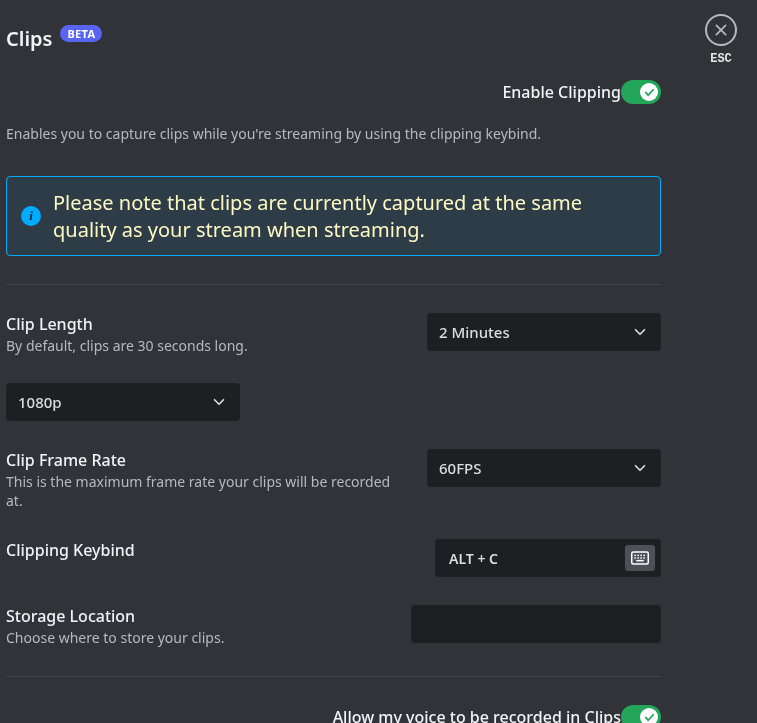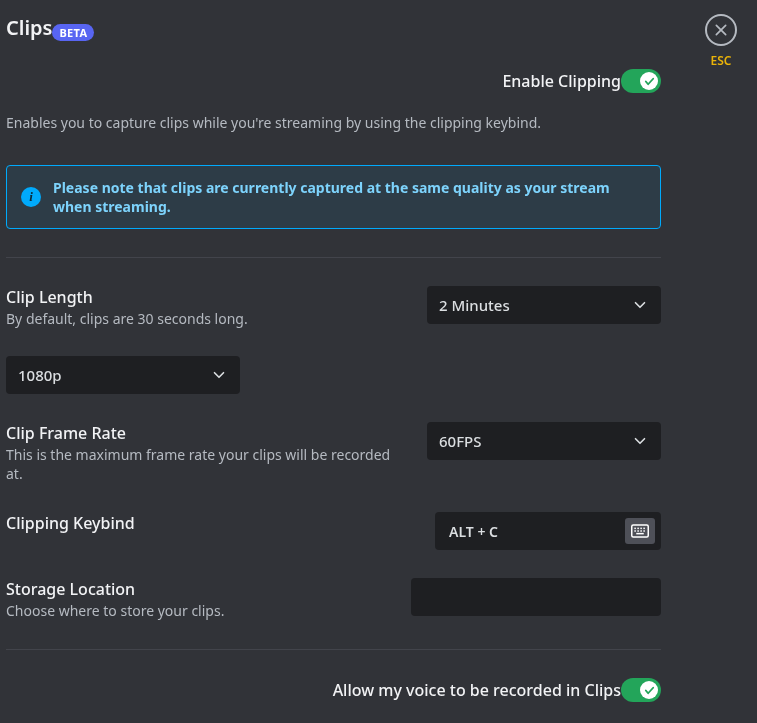--- a/index.html
+++ b/index.html
@@ -10,23 +10,23 @@
     width: 757px;
     height: 723px;
     overflow: hidden;
     position: relative;
   }
   .content {
     padding: 0 6px 6px 6px;
   }
   .header-row {
     display: flex;
-    align-items: flex-end;
-    gap: 0;
-    padding-top: 14px;
+    align-items: flex-start;
+    gap: 8px;
+    padding-top: 25px;
   }
   .page-title {
     font-size: 20px;
     font-weight: 600;
     color: #f2f3f5;
   }
   .beta-badge {
     background: #5865f2;
     color: #fff;
     font-size: 11px;
@@ -51,23 +51,24 @@
     border: 2px solid #b5bac1;
     border-radius: 50%;
     display: flex;
     align-items: center;
     justify-content: center;
     cursor: pointer;
     color: #b5bac1;
   }
   .close-btn svg { width: 16px; height: 16px; }
   .esc-label {
-    color: #eab308;
+    color: #e5e5e5;
     font-size: 12px;
     font-weight: 600;
+    font-family: Liberation Mono, monospace;
   }
 
   .setting-block {
     margin-top: 28px;
   }
   .toggle-row {
     display: flex;
     align-items: center;
     justify-content: flex-end;
   }
@@ -124,23 +125,23 @@
     display: flex;
     align-items: center;
     justify-content: center;
     color: #0b2a3a;
     font-family: Georgia, 'Times New Roman', serif;
     font-style: italic;
     font-weight: 700;
     font-size: 13px;
   }
   .info-text {
-    font-size: 14px;
-    font-weight: 700;
-    color: #7dd3fc;
+    font-size: 20px;
+    font-weight: 400;
+    color: #fef9c3;
   }
 
   .divider {
     border: none;
     border-top: 1px solid rgba(78,80,88,0.6);
     margin-top: 28px;
   }
 
   .option-row {
     display: flex;

